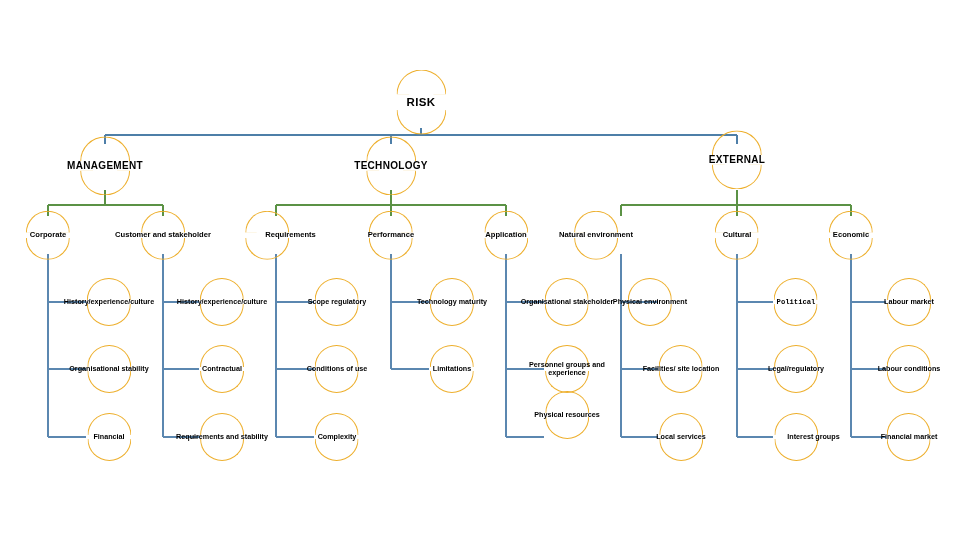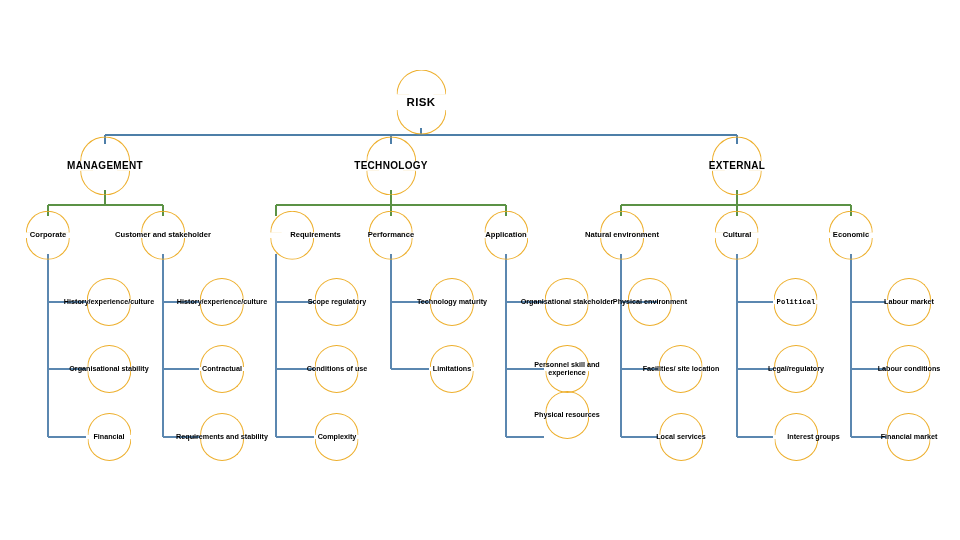--- a/index.html
+++ b/index.html
@@ -141,54 +141,54 @@
   <div class="node n-l2" style="left:105px;top:166px;">
     <span class="arc top"></span>
     <span class="arc bot"></span>
     <span class="cap">MANAGEMENT</span>
   </div>
   <div class="node n-l2" style="left:391px;top:166px;">
     <span class="arc top"></span>
     <span class="arc bot"></span>
     <span class="cap">TECHNOLOGY</span>
   </div>
-  <div class="node n-l2" style="left:737px;top:166px;">
+  <div class="node n-l2" style="left:737px;top:160px;">
     <span class="arc top"></span>
     <span class="arc bot"></span>
     <span class="cap">EXTERNAL</span>
   </div>
 
   <div class="node n-l3" style="left:48px;top:235px;">
     <span class="arc top"></span>
     <span class="arc bot"></span>
     <span class="cap">Corporate</span>
   </div>
   <div class="node n-l3" style="left:163px;top:235px;">
     <span class="arc top"></span>
     <span class="arc bot"></span>
     <span class="cap">Customer and stakeholder</span>
   </div>
 
-  <div class="node n-l3" style="left:292px;top:235px;padding-left:47px;">
+  <div class="node n-l3" style="left:267px;top:235px;padding-left:47px;">
     <span class="arc top"></span>
     <span class="arc bot"></span>
     <span class="cap">Requirements</span>
   </div>
   <div class="node n-l3" style="left:391px;top:235px;">
     <span class="arc top"></span>
     <span class="arc bot"></span>
     <span class="cap">Performance</span>
   </div>
   <div class="node n-l3" style="left:506px;top:235px;">
     <span class="arc top"></span>
     <span class="arc bot"></span>
     <span class="cap">Application</span>
   </div>
 
-  <div class="node n-l3" style="left:622px;top:235px;text-align:right;">
+  <div class="node n-l3" style="left:596px;top:235px;text-align:right;">
     <span class="arc top"></span>
     <span class="arc bot"></span>
     <span class="cap">Natural environment</span>
   </div>
   <div class="node n-l3" style="left:737px;top:235px;">
     <span class="arc top"></span>
     <span class="arc bot"></span>
     <span class="cap">Cultural</span>
   </div>
   <div class="node n-l3" style="left:851px;top:235px;">
@@ -257,21 +257,21 @@
   </div>
 
   <div class="node n-l4" style="left:567px;top:302px;">
     <span class="arc top"></span>
     <span class="arc bot"></span>
     <span class="cap">Organisational stakeholder</span>
   </div>
   <div class="node n-l4 two" style="left:567px;top:369px;">
     <span class="arc top"></span>
     <span class="arc bot"></span>
-    <span class="cap">Personnel skill and</span>
+    <span class="cap">Personnel groups and</span>
     <span class="cap2">experience</span>
   </div>
   <div class="node n-l4" style="left:567px;top:415px;">
     <span class="arc top"></span>
     <span class="arc bot"></span>
     <span class="cap">Physical resources</span>
   </div>
 
   <div class="node n-l4" style="left:650px;top:302px;">
     <span class="arc top"></span>

